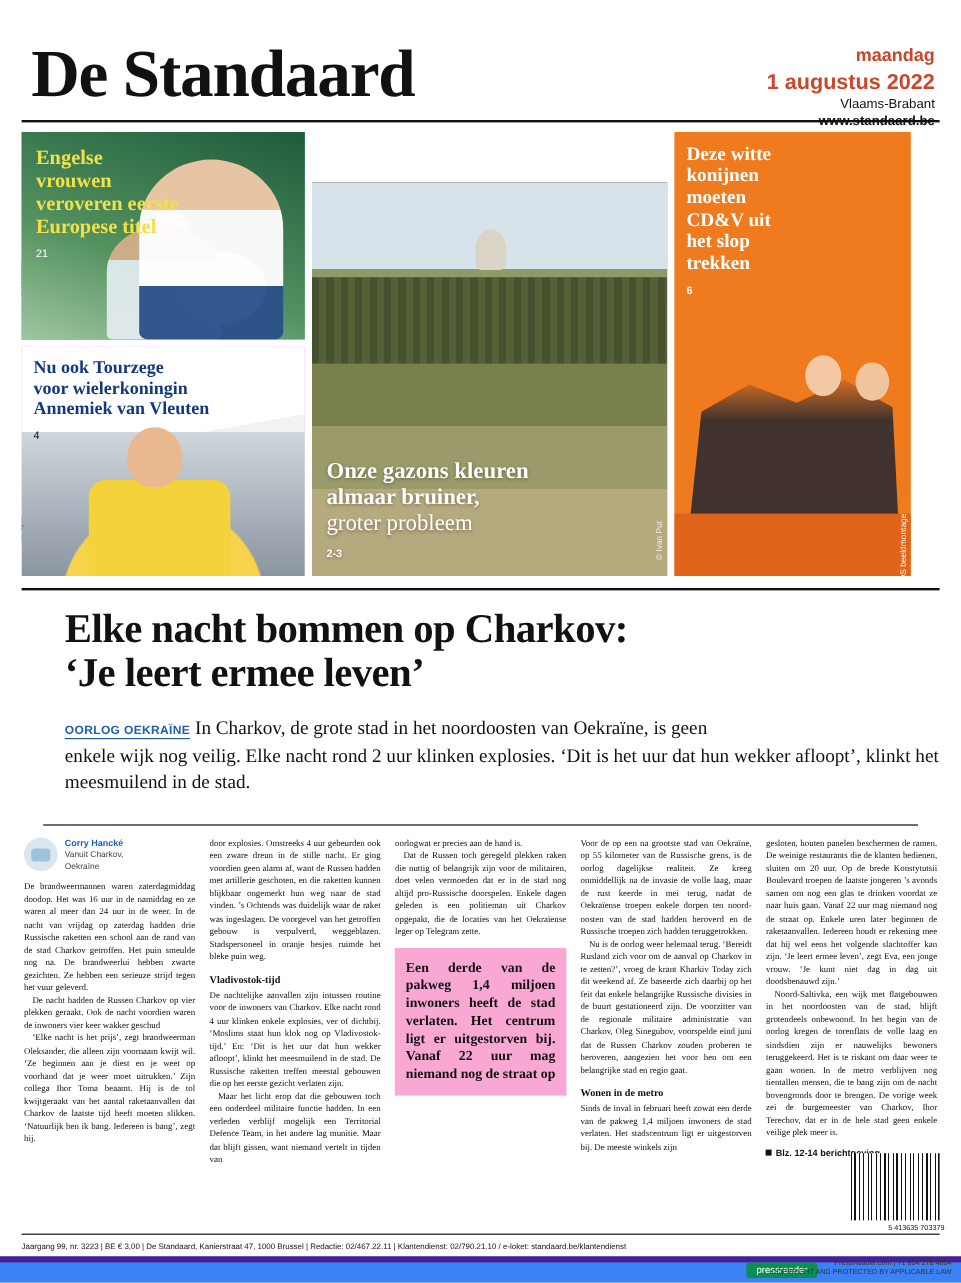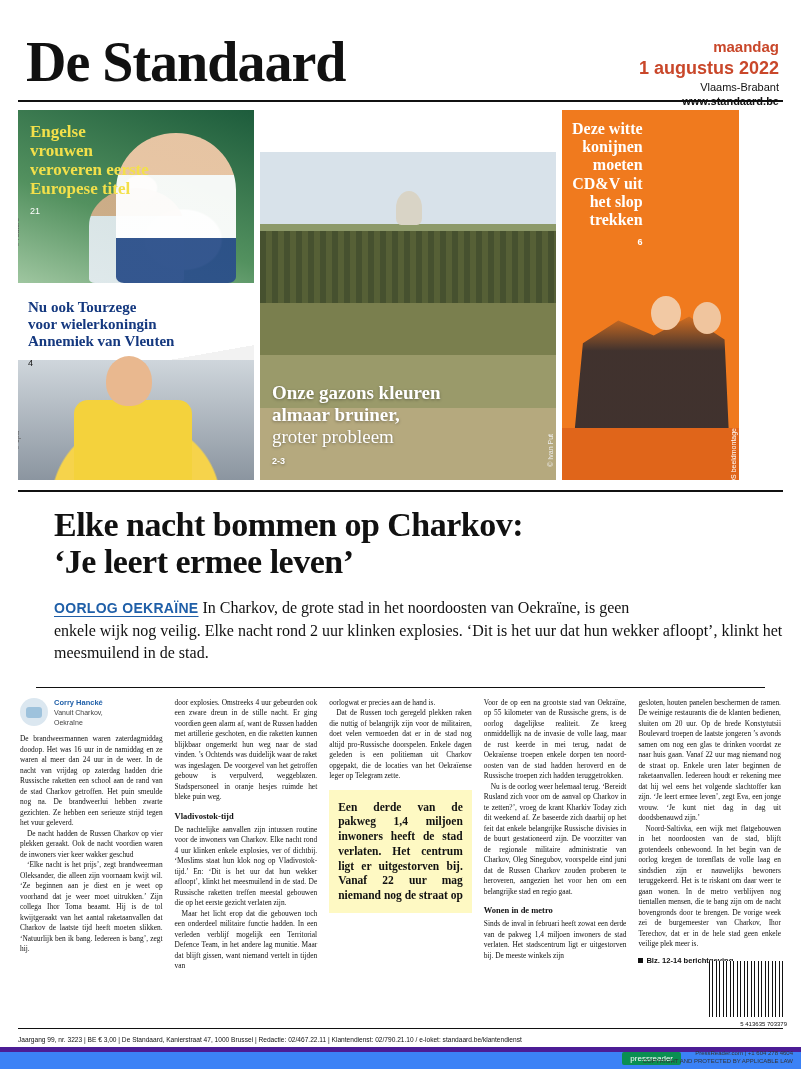--- a/index.html
+++ b/index.html
@@ -37,21 +37,21 @@
   .md-date { color: #c9472a; font-size: 18px; font-weight: bold; font-family:"Liberation Sans", sans-serif;}
   .md-region { color: #111; font-size: 11px; font-family:"Liberation Sans", sans-serif; margin-top:2px;}
   .md-url { color: #111; font-size: 11px; font-weight:bold; font-family:"Liberation Sans", sans-serif; }
 
   .rule { border-top: 2px solid #111; margin: 4px 0 0 0; }
 
   
   .grid { display: flex; gap: 6px; margin-top: 8px; height: 370px; }
   .col-left { width: 236px; display: flex; flex-direction: column; gap: 6px; justify-content: center; }
   .col-mid { width: 296px; display: flex; flex-direction: column; }
-  .col-right { width: 177px; text-align: right; }
+  .col-right { width: 197px; }
 
   .card { position: relative; overflow: hidden; }
 
   
   .card-football { height: 173px; background: linear-gradient(160deg,#2f6f4f 0%, #3d8a5f 45%, #6fae7c 100%); }
   .card-football .photo-bg {
     position:absolute; inset:0;
     background:
       radial-gradient(ellipse at 70% 75%, rgba(255,255,255,0.85) 0 16%, transparent 17%),
       radial-gradient(ellipse at 52% 45%, #e8d9c5 0 9%, transparent 10%),
@@ -109,39 +109,39 @@
   .card-orange .face2 { position:absolute; right:18px; bottom:146px; width:28px; height:32px; background:#f0c59e; border-radius:50%; }
   .card-orange .ground { position:absolute; left:0; right:0; bottom:0; height:52px; background:#e0651a; }
   .hl-orangecard { position:absolute; left:10px; top:10px; color:#fff; font-weight:bold; font-size:16px; line-height:1.14; }
 
   .credit { position:absolute; font-family:"Liberation Sans", sans-serif; font-size:7px; color:#555; }
 
   
   .main-rule { border-top:2px solid #111; margin-top:10px; }
   .main-head { font-weight:bold; font-size:34px; line-height:1.1; margin:14px 0 0 36px; letter-spacing:-0.5px; }
   .lede-wrap { margin:16px 0 0 36px; padding-bottom:10px; }
-  .tagline { color:#1f5fa8; font-weight:bold; font-family:"Liberation Sans", sans-serif; font-size:14px; letter-spacing:.3px; text-decoration: underline; text-underline-offset:3px;}
+  .tagline { color:#1f5fa8; font-weight:bold; font-family:"Liberation Sans", sans-serif; font-size:10px; letter-spacing:.3px; text-decoration: underline; text-underline-offset:3px;}
   .lede { font-size:16px; line-height:1.35; display:inline; }
   .lede-block { margin-top:2px; font-size:16px; line-height:1.38; }
 
   .thin-rule { border-top:1px solid #111; margin:12px 18px 0 18px; }
 
   
   .cols { display:flex; gap:12px; margin-top:10px; padding: 0 2px; height: 300px; }
   .col { width: 144px; font-size:7.4px; line-height:1.42; text-align:justify; }
   .col p { margin:0 0 0 0; text-indent: 7px; }
   .col p.first { text-indent:0; }
   .byline { display:flex; gap:6px; align-items:flex-start; margin-bottom:6px; }
   .byline-ava { width:28px; height:28px; border-radius:50%; background:#dbe7f0; position:relative; flex:0 0 28px; }
   .byline-ava:after { content:""; position:absolute; left:6px; top:9px; width:16px; height:11px; background:#9ec2dc; border-radius:3px; }
   .byline-name { font-family:"Liberation Sans", sans-serif; font-weight:bold; font-size:7.5px; color:#1f5fa8; }
   .byline-sub { font-family:"Liberation Sans", sans-serif; font-size:7px; color:#444; }
   .subhead { font-weight:bold; font-size:8.5px; margin: 7px 0 3px; }
   .pullquote {
-    background:#fef9c3; padding:10px 9px; font-weight:bold; font-size:11.5px; line-height:1.28;
+    background:#f9a8d4; padding:10px 9px; font-weight:bold; font-size:11.5px; line-height:1.28;
     margin: 8px 0 8px 0;
   }
   .seealso { font-family:"Liberation Sans", sans-serif; font-weight:bold; font-size:7.6px; margin-top:6px; }
   .seealso .sq { display:inline-block; width:5px; height:5px; background:#111; margin-right:3px; }
 
   
   .barcode { position:absolute; right:18px; bottom:52px; width:74px; height:56px;
     background: repeating-linear-gradient(90deg,#111 0 1px, #fff 1px 3px, #111 3px 4px, #fff 4px 7px);
   }
   .barcode-num { position:absolute; right:14px; bottom:42px; font-family:"Liberation Sans", sans-serif; font-size:6px; }

